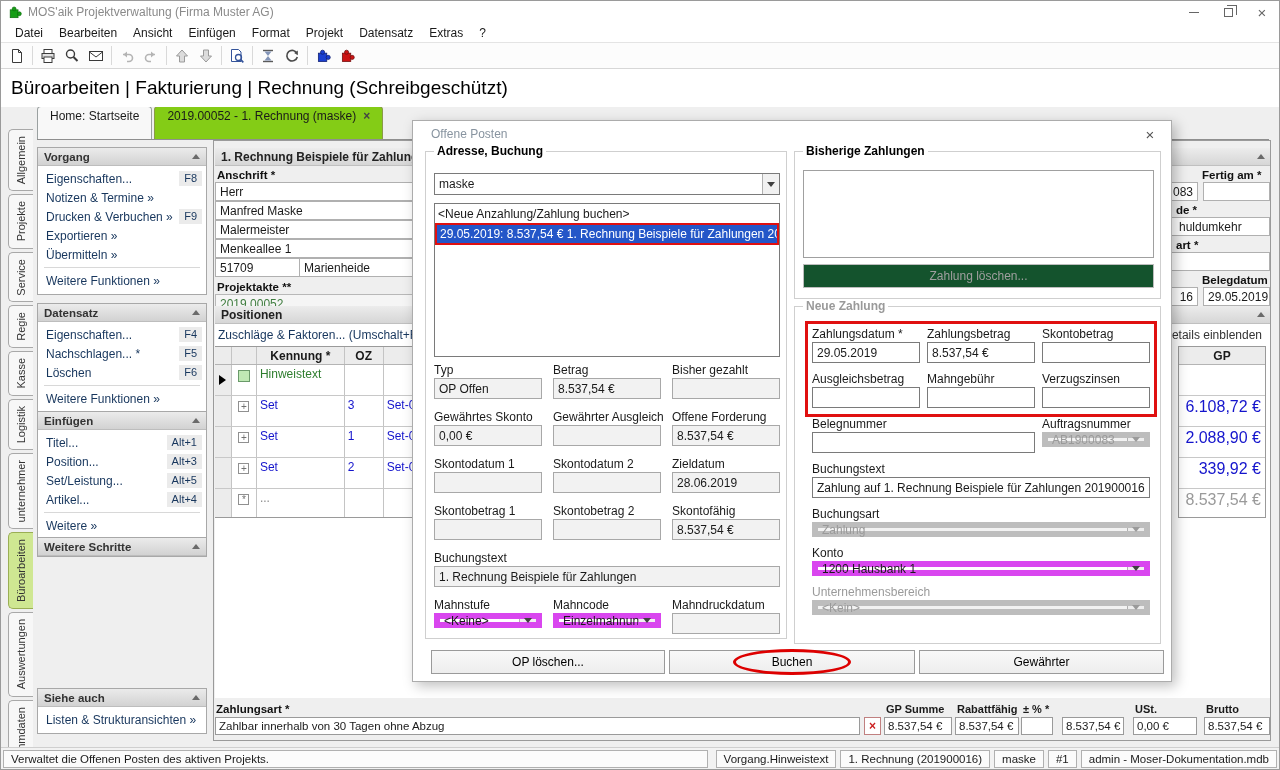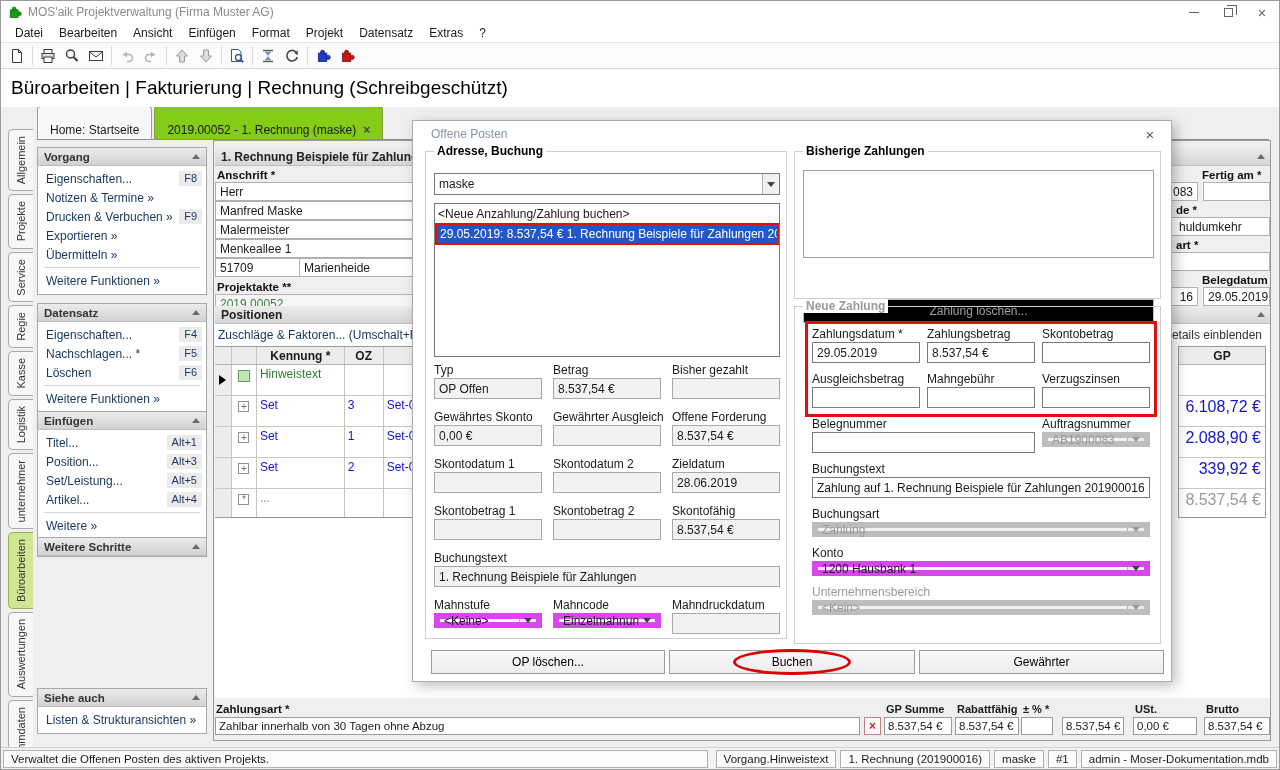--- a/index.html
+++ b/index.html
@@ -32,21 +32,21 @@
   .workspace { position:absolute; left:1px; top:107px; right:1px; height:640px; background:#efefef; overflow:hidden; }
 
   
   .vtabs { position:absolute; left:4px; top:22px; width:28px; display:flex; flex-direction:column; align-items:flex-end; }
   .vtab { width:25px; background:#f7f7f7; border:1px solid #a8a8a8; border-right:none; border-radius:5px 0 0 5px; margin-bottom:3px; display:flex; align-items:center; justify-content:center; padding:6px 0; }
   .vtab span { writing-mode:vertical-rl; transform:rotate(180deg); font-size:11px; color:#333; white-space:nowrap; }
   .vtab.active { background:#cfe792; border-color:#9aae54; }
 
   
   .doctabs { position:absolute; left:36px; top:10px; right:10px; height:23px; display:flex; align-items:flex-end; border-bottom:1px solid #8f8f8f; }
-  .dtab { height:22px; display:flex; align-items:flex-start; padding:16px 12px; border:1px solid #9aa0a0; border-bottom:none; border-radius:4px 4px 0 0; margin-right:2px; background:#f8f8f8; white-space:nowrap; }
+  .dtab { height:22px; display:flex; align-items:flex-end; padding:16px 12px; border:1px solid #9aa0a0; border-bottom:none; border-radius:4px 4px 0 0; margin-right:2px; background:#f8f8f8; white-space:nowrap; }
   .dtab.active { background:#84cc16; border-color:#8a9a4a; }
   .dtab .tclose { margin-left:7px; color:#444; font-weight:bold; font-size:12px; }
 
   
   .sidebar { position:absolute; left:36px; top:0; width:170px; height:640px; }
   .panel { position:absolute; left:0; width:170px; background:#fff; border:1px solid #a8a8a8; }
   .phead { height:18px; background:linear-gradient(#ebebeb,#d2d2d2); border-bottom:1px solid #bdbdbd; font-weight:bold; font-size:11.5px; color:#333; display:flex; align-items:center; padding:0 6px; }
   .phead .tri-up { margin-left:auto; }
   .pbody { padding:3px 0 4px 0; }
   .pitem { height:19px; display:flex; align-items:center; padding:0 4px 0 8px; color:#17365d; font-size:12px; white-space:nowrap; }
@@ -123,21 +123,21 @@
   .combo2 .cbtn { width:17px; height:100%; border-left:1px solid #b0b0b0; background:#f1f1f1; display:flex; align-items:center; justify-content:center; }
   .combo2.dis { background:#f2f2f2; border-color:#bdbdbd; }
   .combo2.dis .cval { color:#9a9a9a; }
   .combo2.dis .cbtn { background:#ededed; }
   .combo2.dis .tri-down { border-top-color:#9a9a9a; }
   .listbox { position:absolute; background:#fff; border:1px solid #7a7a7a; overflow:hidden; }
   .li { height:19px; display:flex; align-items:center; padding:0 3px; font-size:12px; white-space:nowrap; overflow:hidden; }
   .li-annot { border:2px solid #e01010; }
   .li.sel { background:#2456c8; color:#fff; height:18px; }
   .dbtn { position:absolute; height:24px; background:linear-gradient(#f8f8f8,#ededed); border:1px solid #9a9a9a; display:flex; align-items:center; justify-content:center; font-size:12px; color:#000; }
-  .dbtn.dis { color:#9f9f9f; background:#000000; border-color:#bdbdbd;margin-top:35px; }
+  .dbtn.dis { color:#9f9f9f; background:#14532d; border-color:#bdbdbd; }
   .annot-rect { position:absolute; border:3px solid #e01010; z-index:5; pointer-events:none; }
   .annot-ellipse { position:absolute; border:3px solid #dd0000; border-radius:50%; z-index:25; pointer-events:none; }
 
   
   .statusbar { position:absolute; left:1px; right:1px; bottom:1px; height:22px; background:#f2f2f2; border-top:1px solid #cfcfcf; display:flex; align-items:center; padding:0 2px; }
   .scell { height:18px; border:1px solid #b0b0b0; background:#fbfbfb; display:flex; align-items:center; padding:0 7px; font-size:11.5px; white-space:nowrap; margin-right:4px; overflow:hidden; }
   .scell.msg { flex:1; margin-right:8px; }
   .scell:last-child { margin-right:0; }
 </style>
 </head>

